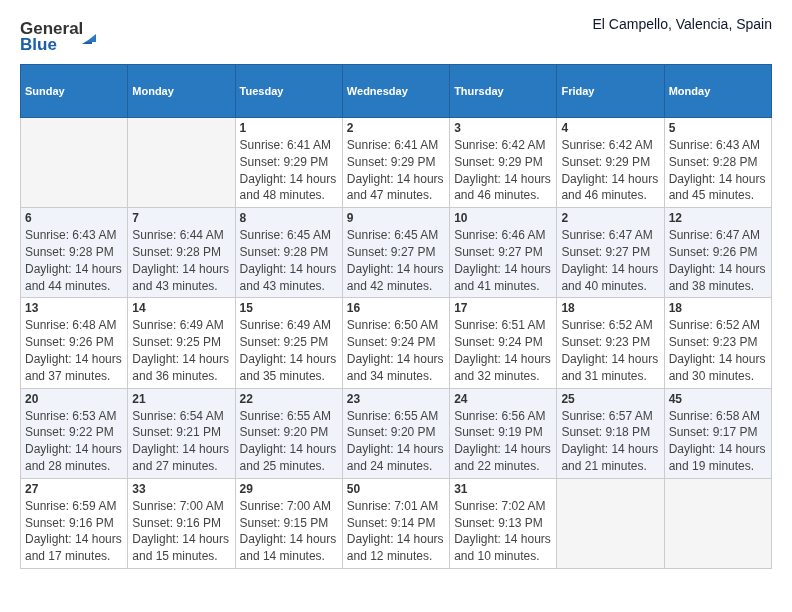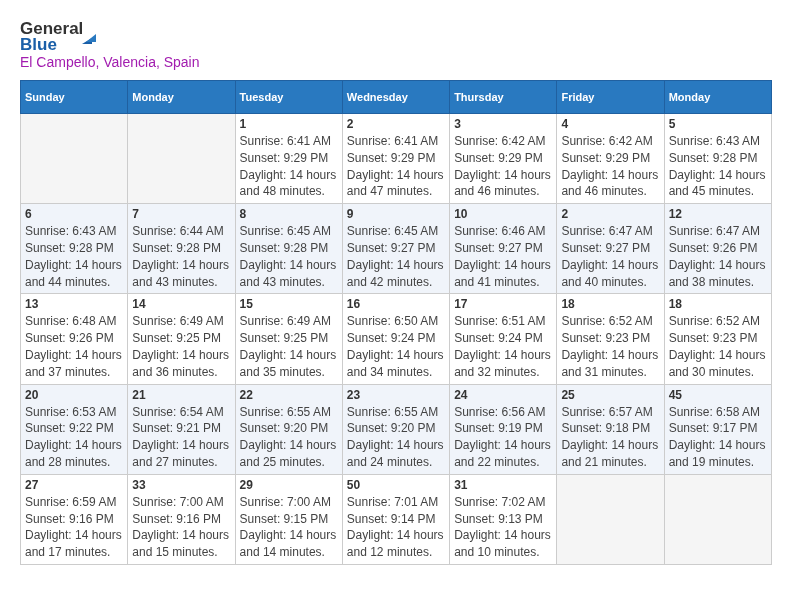--- a/index.html
+++ b/index.html
@@ -14,51 +14,50 @@
       width: 792px;
       height: 612px;
       background: #fff;
       padding: 16px 20px 10px 20px;
     }
     .header {
       display: flex;
       justify-content: space-between;
       align-items: flex-start;
       margin-bottom: 10px;
-      flex-direction: column;
     }
     .logo {
       display: flex;
       flex-direction: column;
       align-items: flex-start;
     }
     .title-block {
       text-align: right;
     }
     .month-title {
       font-size: 36px;
       font-weight: normal;
       color: #333;
       line-height: 1.1;
     }
     .location-title {
       font-size: 14px;
-      color: #a21caf;
+      color: #0f172a;
     }
     table {
       width: 100%;
       border-collapse: collapse;
       table-layout: fixed;
     }
     thead th {
       background-color: #2979c0;
       color: #fff;
       font-size: 11px;
       font-weight: bold;
-      padding: 10px 4px;
+      padding: 20px 4px;
       text-align: left;
       border: 1px solid #2060a0;
     }
     tbody td {
       border: 1px solid #ccc;
       vertical-align: top;
       padding: 3px 4px;
       font-size: 9.5px;
       color: #333;
       height: 82px;

